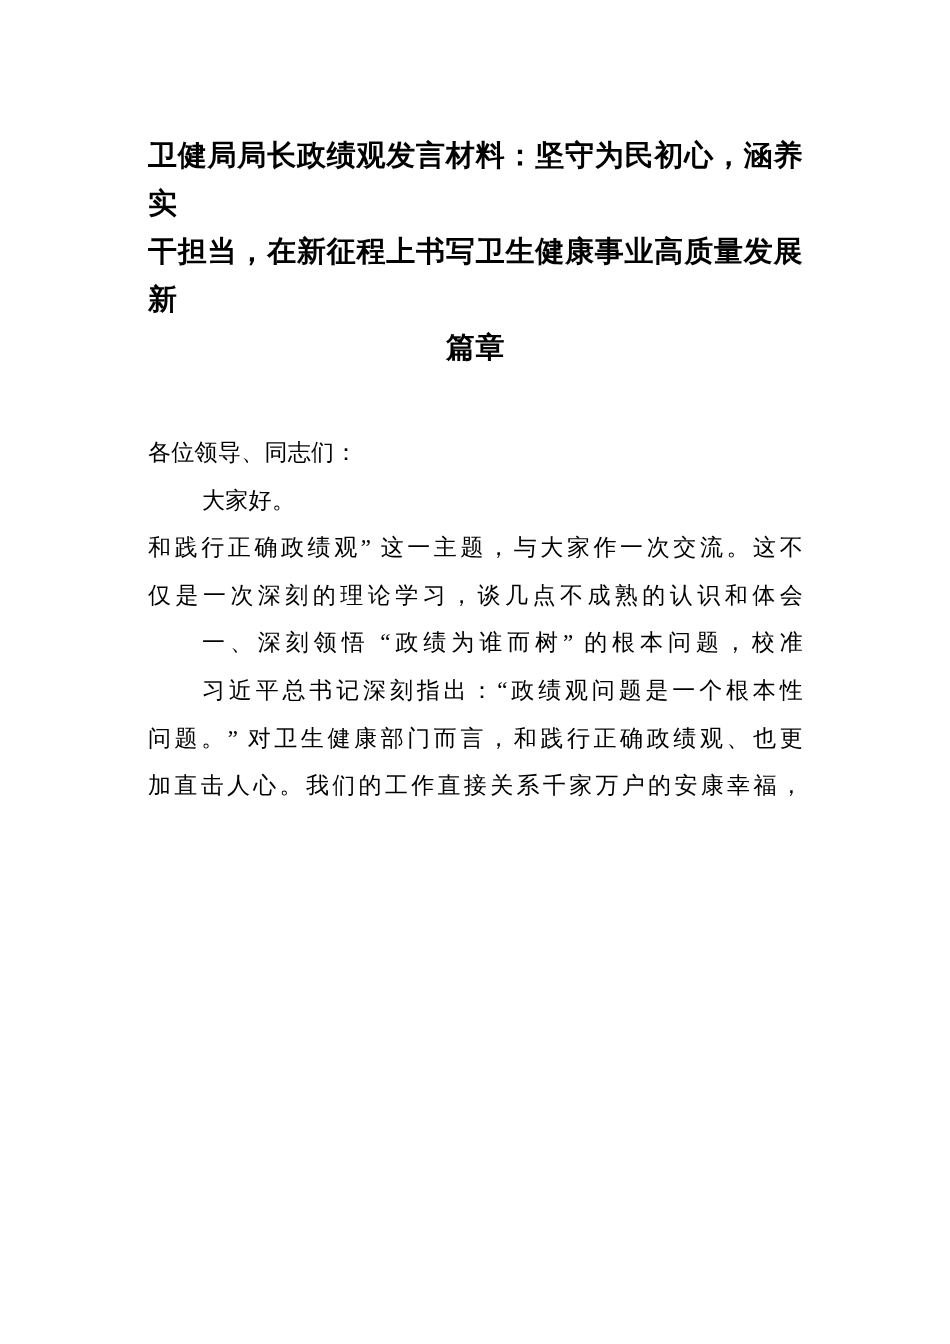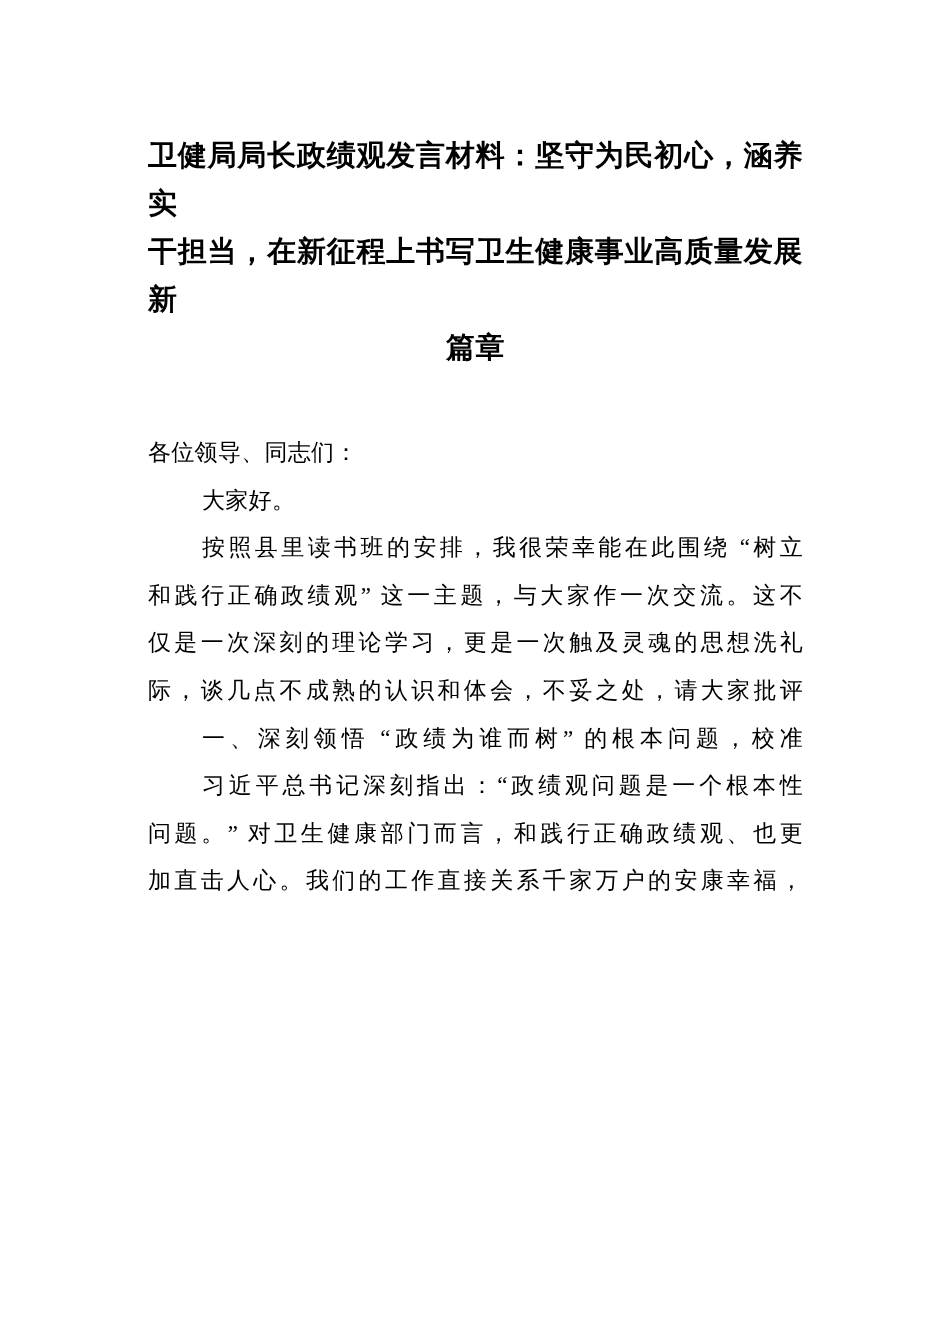--- a/index.html
+++ b/index.html
@@ -65,24 +65,22 @@
       <div class="title-line center">篇章</div>
     </h1>
   <div class="doc-body">
       <div>
         <div class="doc-line no-fill">各位领导、同志们：</div>
       </div>
       <div>
         <div class="doc-line no-fill indent">大家好。</div>
       </div>
       <div>
-        <div class="doc-line indent">按照县里读书班的安排，我很荣幸能在此围绕 “树立</div>
         <div class="doc-line">和践行正确政绩观” 这一主题，与大家作一次交流。这不</div>
-        <div class="doc-line">仅是一次深刻的理论学习，更是一次触及灵魂的思想洗礼</div>
-        <div class="doc-line">际，谈几点不成熟的认识和体会，不妥之处，请大家批评</div>
+        <div class="doc-line">仅是一次深刻的理论学习，谈几点不成熟的认识和体会</div>
       </div>
       <div>
         <div class="doc-line indent">一、深刻领悟 “政绩为谁而树” 的根本问题，校准</div>
       </div>
       <div>
         <div class="doc-line indent">习近平总书记深刻指出：“政绩观问题是一个根本性</div>
         <div class="doc-line">问题。” 对卫生健康部门而言，和践行正确政绩观、也更</div>
         <div class="doc-line">加直击人心。我们的工作直接关系千家万户的安康幸福，</div>
       </div>
     </div>

